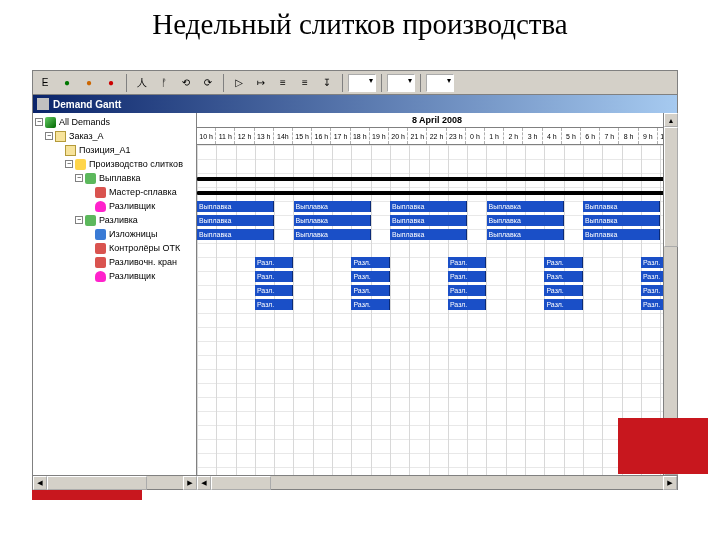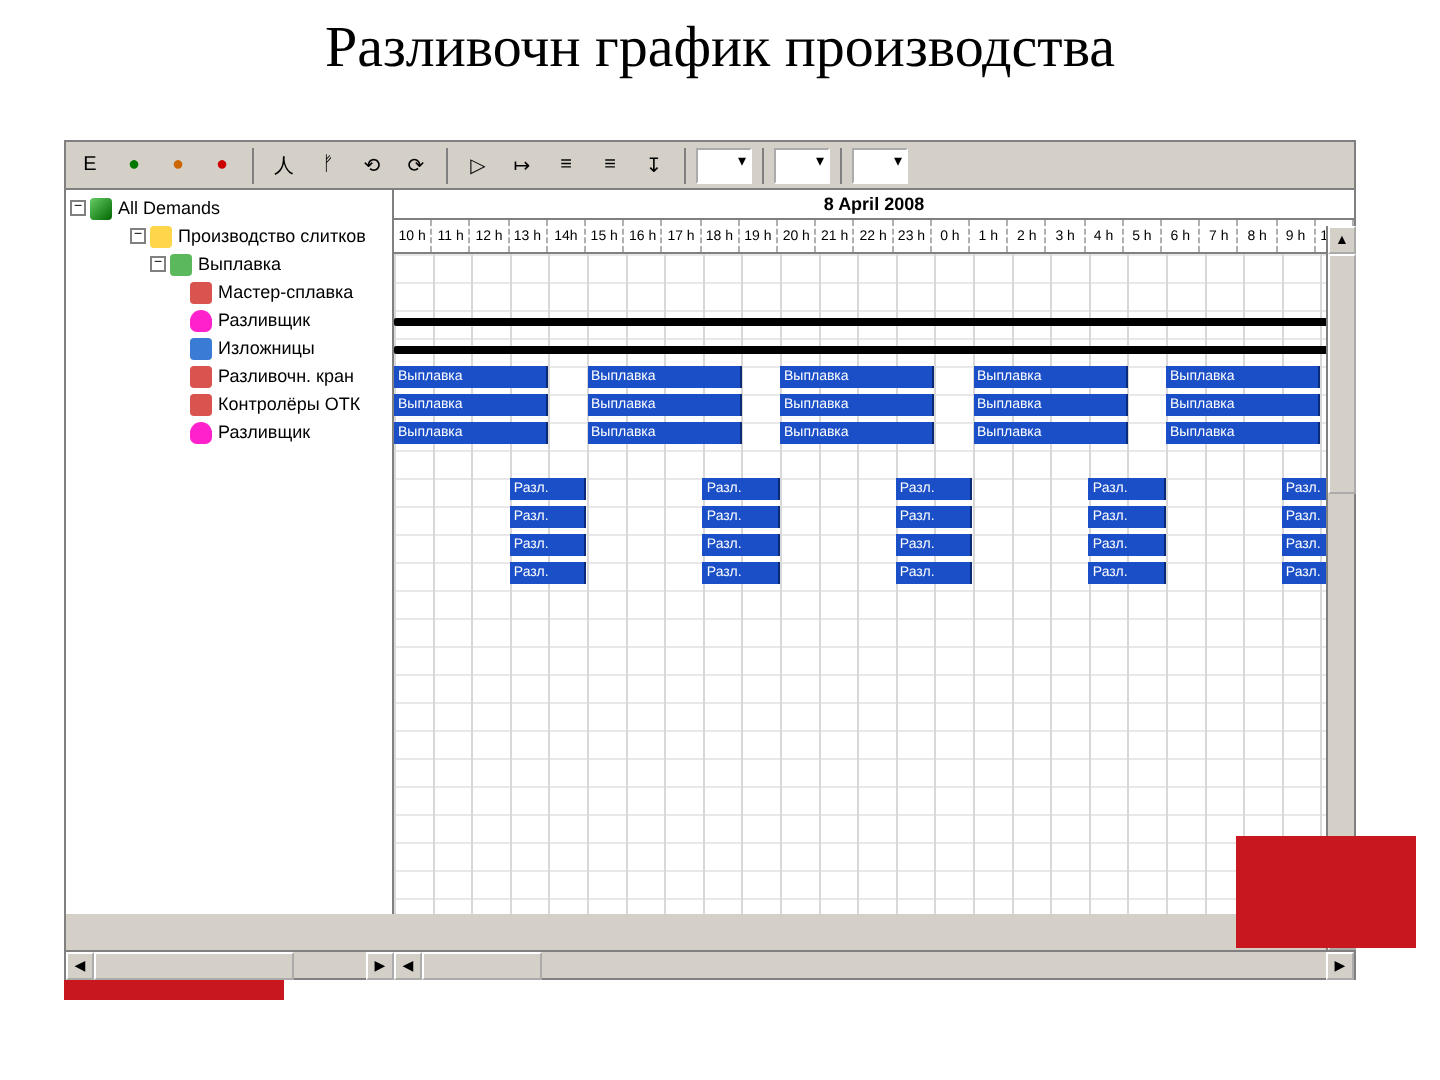--- a/index.html
+++ b/index.html
@@ -42,21 +42,21 @@
   .scroll-h { position: absolute; left: 0; right: 0; bottom: 0; height: 14px; background: #d4d0c8; border-top: 1px solid #808080; display: flex; }
   .scroll-h .track { position: relative; height: 14px; display: flex; }
   .scroll-h .sbtn { width: 14px; height: 14px; background: #d4d0c8; border: 1px outset #fff; font-size: 7px; display: flex; align-items: center; justify-content: center; }
   .scroll-h .thumb { height: 14px; background: #d4d0c8; border: 1px outset #fff; }
   .red-block { position: absolute; left: 32px; top: 450px; width: 110px; height: 50px; background: #c8171e; z-index: -1; }
   .red-block2 { position: absolute; right: 12px; top: 418px; width: 90px; height: 56px; background: #c8171e; }
 </style>
 </head>
 <body>
 
-<div class="slide-title">Разливочн график производства</div>
+<div class="slide-title">Недельный слитков производства</div>
 
 <div class="app">
   <div class="toolbar" id="toolbar">
       <div class="tb-btn">E</div>
       <div class="tb-btn" style="color: rgb(0, 119, 0);">●</div>
       <div class="tb-btn" style="color: rgb(204, 102, 0);">●</div>
       <div class="tb-btn" style="color: rgb(204, 0, 0);">●</div>
       <div class="tb-sep"></div>
       <div class="tb-btn">人</div>
       <div class="tb-btn">ᚠ</div>
@@ -68,30 +68,46 @@
       <div class="tb-btn">≡</div>
       <div class="tb-btn">≡</div>
       <div class="tb-btn">↧</div>
       <div class="tb-sep"></div>
       <div class="tb-select"></div>
       <div class="tb-sep"></div>
       <div class="tb-select"></div>
       <div class="tb-sep"></div>
       <div class="tb-select"></div>
     </div>
+  <div class="win-title">
+    <span class="win-icon"></span>
+    <span>Demand Gantt</span>
+  </div>
   <div class="work">
     <div class="tree-pane">
       <div class="tree" id="tree">
           <div class="tree-row">
             <span class="ind" style="width: 0px;"></span>
             <span class="sq">−</span>
             <span class="ico ico-root"></span>
             <span>All Demands</span>
           </div>
           <div class="tree-row">
+            <span class="ind" style="width: 10px;"></span>
+            <span class="sq">−</span>
+            <span class="ico ico-folder"></span>
+            <span>Заказ_A</span>
+          </div>
+          <div class="tree-row">
+            <span class="ind" style="width: 20px;"></span>
+            <span class="sq" style="visibility: hidden;"></span>
+            <span class="ico ico-folder"></span>
+            <span>Позиция_A1</span>
+          </div>
+          <div class="tree-row">
             <span class="ind" style="width: 30px;"></span>
             <span class="sq">−</span>
             <span class="ico ico-proc-y"></span>
             <span>Производство слитков</span>
           </div>
           <div class="tree-row">
             <span class="ind" style="width: 40px;"></span>
             <span class="sq">−</span>
             <span class="ico ico-proc-g"></span>
             <span>Выплавка</span>
@@ -102,36 +118,42 @@
             <span class="ico ico-red"></span>
             <span>Мастер-сплавка</span>
           </div>
           <div class="tree-row">
             <span class="ind" style="width: 50px;"></span>
             <span class="sq" style="visibility: hidden;"></span>
             <span class="ico ico-person"></span>
             <span>Разливщик</span>
           </div>
           <div class="tree-row">
+            <span class="ind" style="width: 40px;"></span>
+            <span class="sq">−</span>
+            <span class="ico ico-proc-g"></span>
+            <span>Разливка</span>
+          </div>
+          <div class="tree-row">
             <span class="ind" style="width: 50px;"></span>
             <span class="sq" style="visibility: hidden;"></span>
             <span class="ico ico-blue"></span>
             <span>Изложницы</span>
           </div>
           <div class="tree-row">
             <span class="ind" style="width: 50px;"></span>
             <span class="sq" style="visibility: hidden;"></span>
             <span class="ico ico-red"></span>
+            <span>Контролёры ОТК</span>
+          </div>
+          <div class="tree-row">
+            <span class="ind" style="width: 50px;"></span>
+            <span class="sq" style="visibility: hidden;"></span>
+            <span class="ico ico-red"></span>
             <span>Разливочн. кран</span>
-          </div>
-          <div class="tree-row">
-            <span class="ind" style="width: 50px;"></span>
-            <span class="sq" style="visibility: hidden;"></span>
-            <span class="ico ico-red"></span>
-            <span>Контролёры ОТК</span>
           </div>
           <div class="tree-row">
             <span class="ind" style="width: 50px;"></span>
             <span class="sq" style="visibility: hidden;"></span>
             <span class="ico ico-person"></span>
             <span>Разливщик</span>
           </div>
         </div>
     </div>
     <div class="grid-pane">

